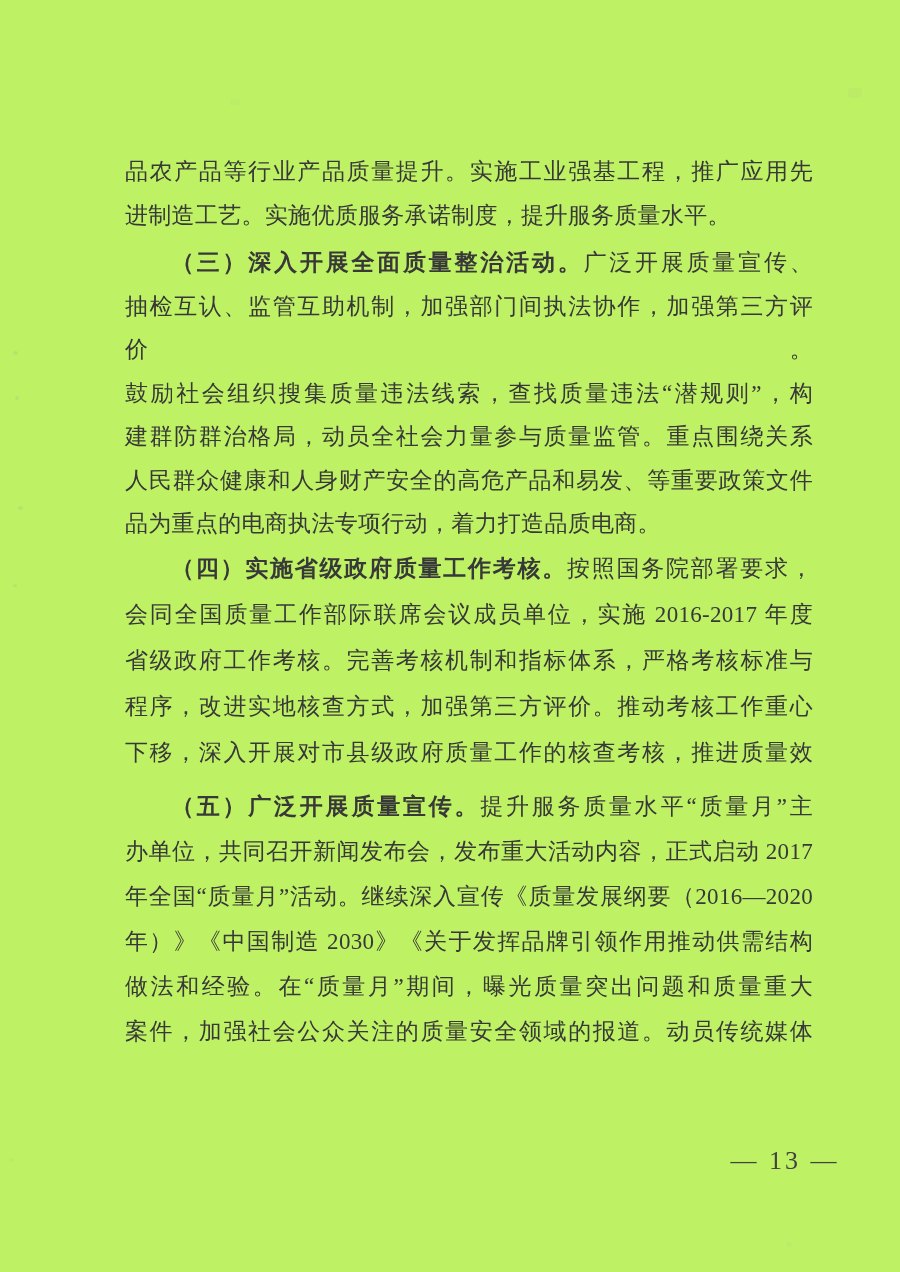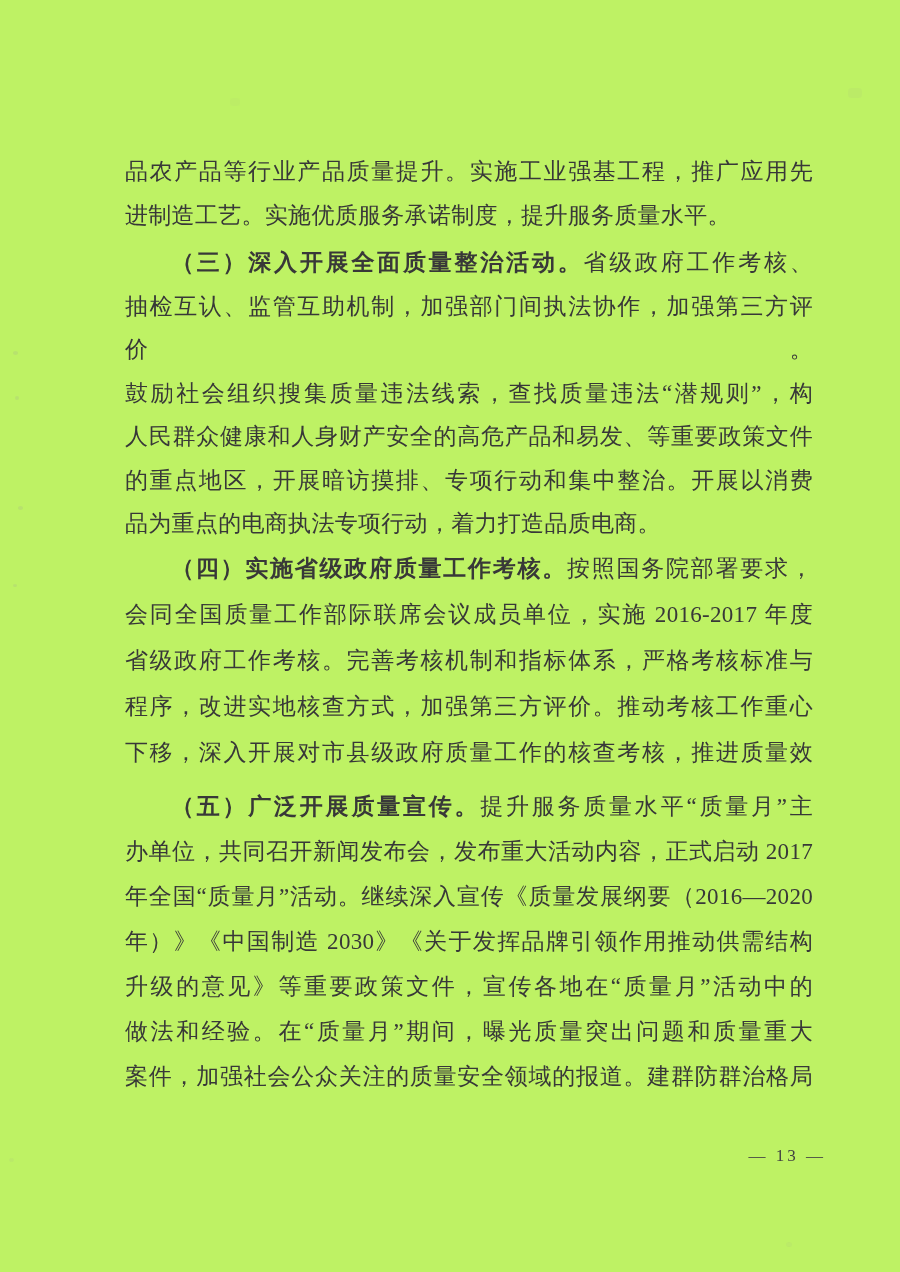--- a/index.html
+++ b/index.html
@@ -34,25 +34,25 @@
     line-height: 43.5px;
     white-space: normal;
   }
   .para-c .line { line-height: 46px; }
   .para-d .line { line-height: 45px; }
   .fill { text-align-last: justify; }
   .indent { text-indent: 2em; }
   .lead { font-weight: 700; }
   .page-number {
     position: absolute;
-    left: 696px;
+    left: 720px;
     top: 1146px;
     width: 130px;
-    text-align: right;
-    font-size: 17px;
+    text-align: center;
+    font-size: 26px;
     color: #434343;
     letter-spacing: 3px;
     font-family: "Liberation Serif", "DejaVu Serif", serif;
   }
   
   .speck {
     position: absolute;
     background: #9a9a9a;
     opacity: 0.18;
     border-radius: 50%;
@@ -72,44 +72,43 @@
 <div class="page">
 
   <div class="content">
 
     <div class="para para-a">
       <div class="line fill">品农产品等行业产品质量提升。实施工业强基工程，推广应用先</div>
       <div class="line short">进制造工艺。实施优质服务承诺制度，提升服务质量水平。</div>
     </div>
 
     <div class="para para-b">
-      <div class="line fill indent"><span class="lead">（三）深入开展全面质量整治活动。</span><span>省级政府工作考核、</span></div>
+      <div class="line fill indent"><span class="lead">（三）深入开展全面质量整治活动。</span><span>广泛开展质量宣传、</span></div>
       <div class="line fill">抽检互认、监管互助机制，加强部门间执法协作，加强第三方评价。</div>
       <div class="line fill">鼓励社会组织搜集质量违法线索，查找质量违法“潜规则”，构</div>
+      <div class="line fill">建群防群治格局，动员全社会力量参与质量监管。重点围绕关系</div>
       <div class="line fill">人民群众健康和人身财产安全的高危产品和易发、等重要政策文件</div>
-      <div class="line fill">的重点地区，开展暗访摸排、专项行动和集中整治。开展以消费</div>
       <div class="line short">品为重点的电商执法专项行动，着力打造品质电商。</div>
     </div>
 
     <div class="para para-c">
       <div class="line fill indent"><span class="lead">（四）实施省级政府质量工作考核。</span><span>按照国务院部署要求，</span></div>
       <div class="line fill">会同全国质量工作部际联席会议成员单位，实施 2016-2017 年度</div>
       <div class="line fill">省级政府工作考核。完善考核机制和指标体系，严格考核标准与</div>
       <div class="line fill">程序，改进实地核查方式，加强第三方评价。推动考核工作重心</div>
       <div class="line fill">下移，深入开展对市县级政府质量工作的核查考核，推进质量效</div>
     </div>
 
     <div class="para para-d">
       <div class="line fill indent"><span class="lead">（五）广泛开展质量宣传。</span><span>提升服务质量水平“质量月”主</span></div>
       <div class="line fill">办单位，共同召开新闻发布会，发布重大活动内容，正式启动 2017</div>
       <div class="line fill">年全国“质量月”活动。继续深入宣传《质量发展纲要（2016—2020</div>
       <div class="line fill">年）》《中国制造 2030》《关于发挥品牌引领作用推动供需结构</div>
-      <div class="line fill">升级的意见》等重要政策文件，宣传各地在“质量月”活动中的</div>
       <div class="line fill">做法和经验。在“质量月”期间，曝光质量突出问题和质量重大</div>
-      <div class="line fill">案件，加强社会公众关注的质量安全领域的报道。建群防群治格局</div>
+      <div class="line fill">案件，加强社会公众关注的质量安全领域的报道。动员传统媒体</div>
     </div>
 
   </div>
 
   <div class="page-number">— 13 —</div>
 
   <div class="speck s1"></div>
   <div class="speck s2"></div>
   <div class="speck s3"></div>
   <div class="speck s4"></div>

